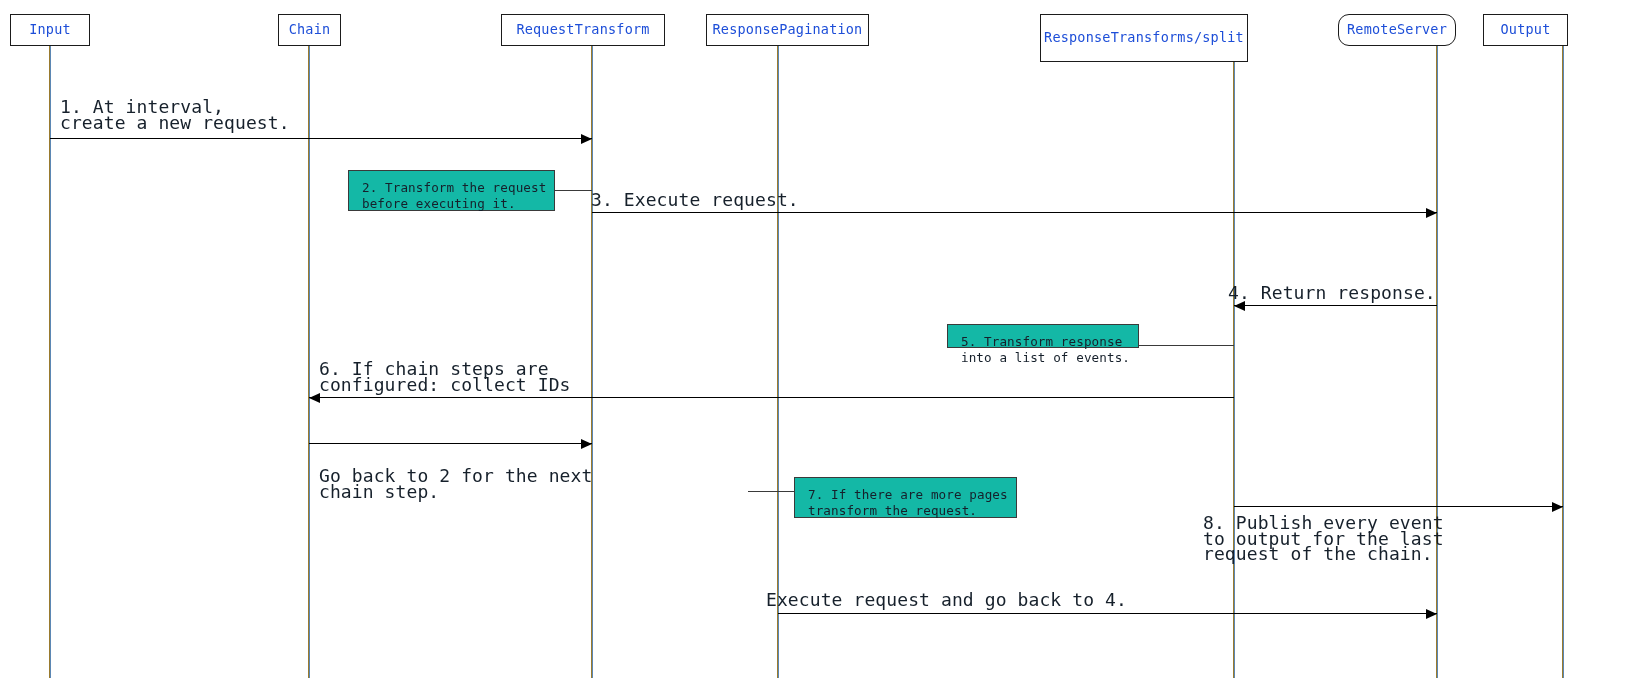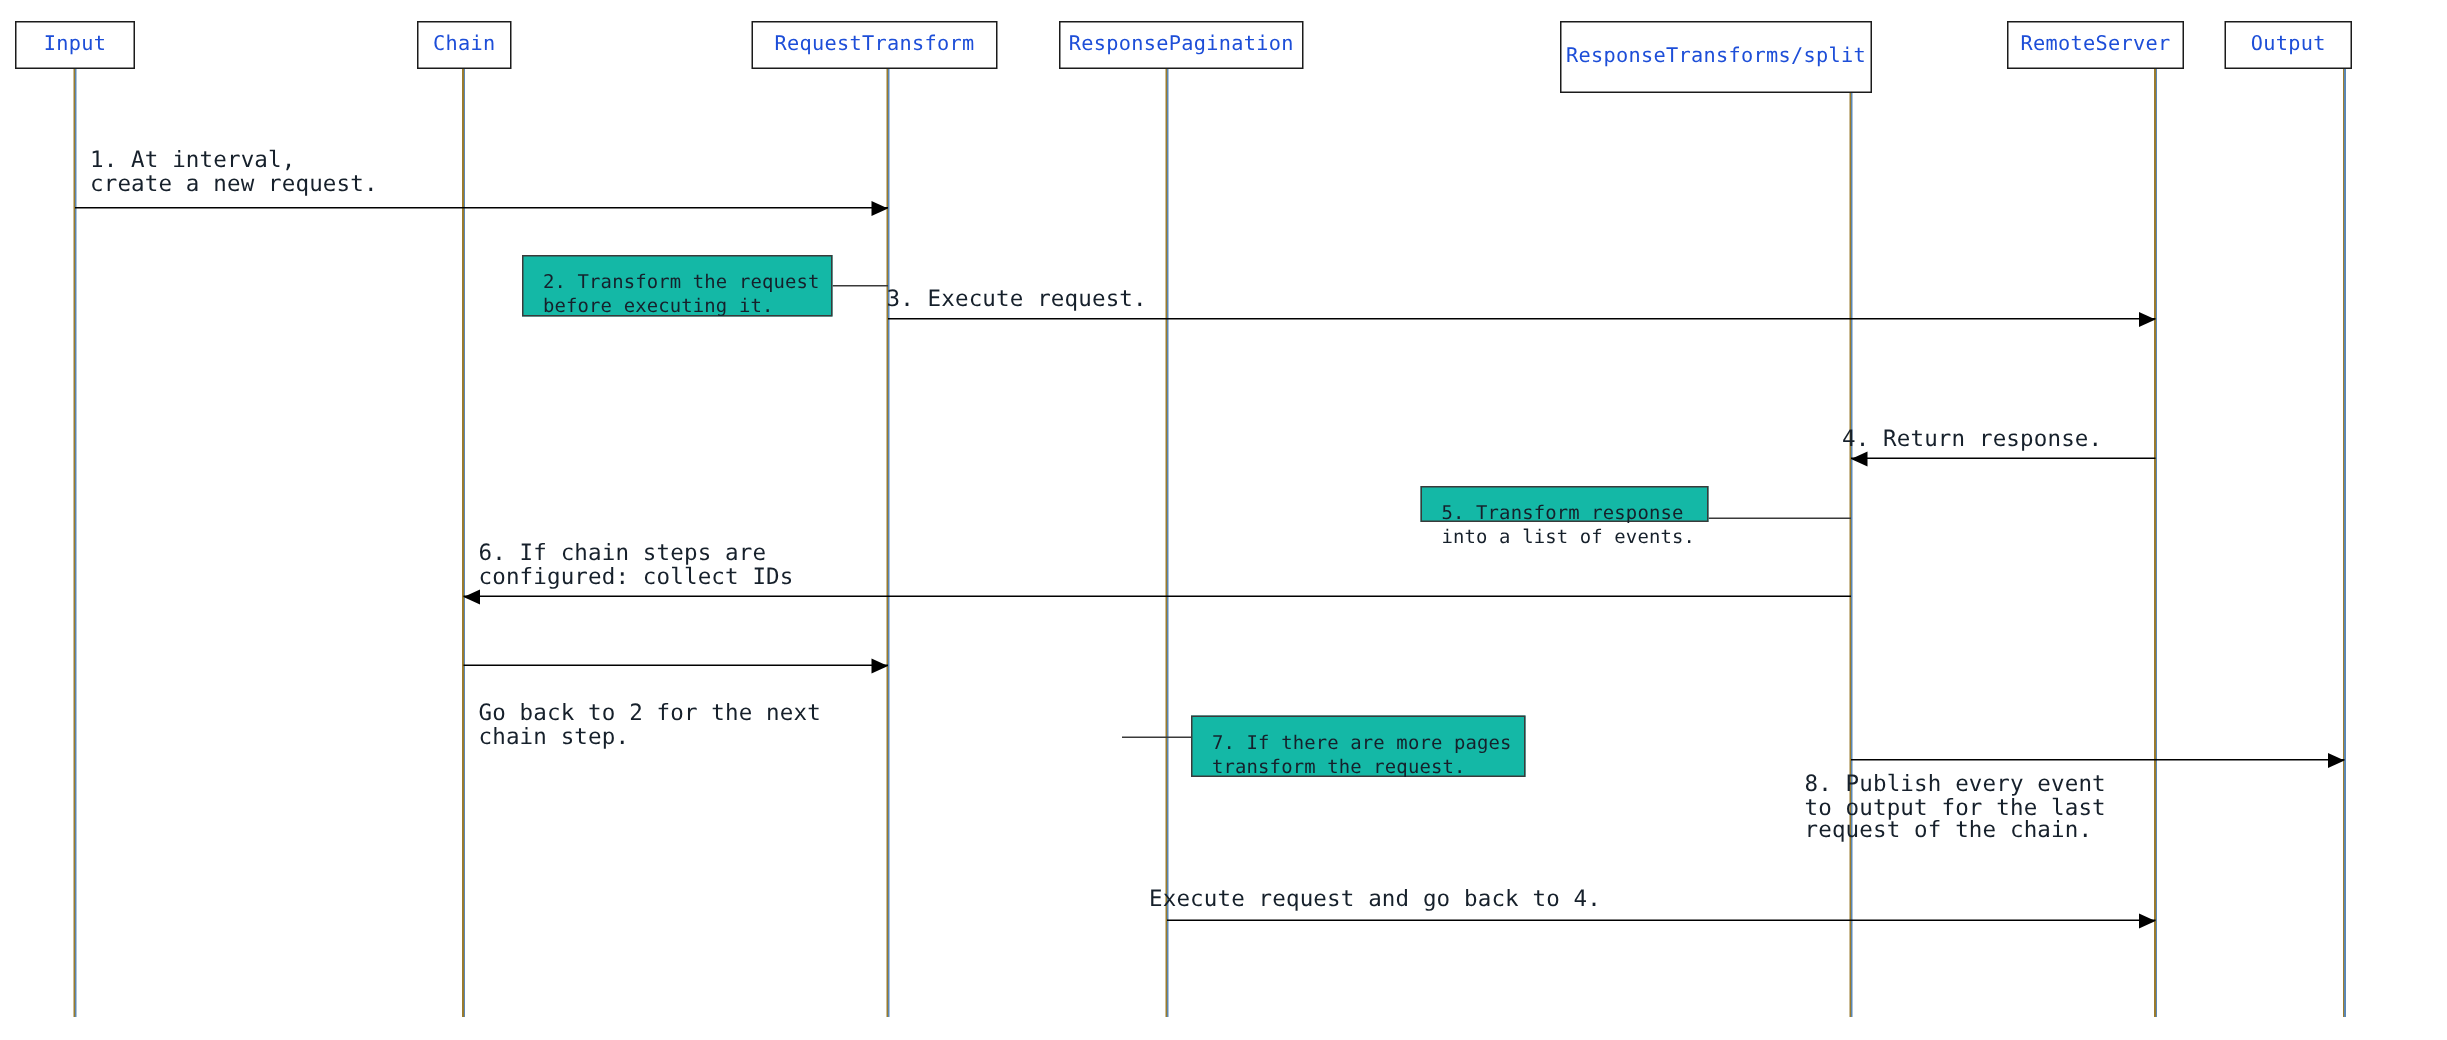--- a/index.html
+++ b/index.html
@@ -53,21 +53,21 @@
   }
   .arrowhead.right {
     border-left: 11px solid #000000;
   }
   .arrowhead.left {
     border-right: 11px solid #000000;
   }
   
   .msglabel {
     position: absolute;
-    font-size: 15px;
+    font-size: 18px;
     line-height: 15.6px;
     color: #16202b;
     white-space: pre;
     letter-spacing: 0.1px;
   }
   
   .note {
     position: absolute;
     box-sizing: border-box;
     border: 1.3px solid #3a3a3a;
@@ -147,20 +147,20 @@
       </div>
       <div class="participant" style="left: 501px; top: 14px; width: 164px; height: 32px;">
         <span>RequestTransform</span>
       </div>
       <div class="participant" style="left: 685px; top: 14px; width: 163px; height: 32px; margin-left: 21px;">
         <span>ResponsePagination</span>
       </div>
       <div class="participant" style="left: 1040px; top: 14px; width: 208px; height: 48px;">
         <span>ResponseTransforms/split</span>
       </div>
-      <div class="participant" style="left: 1338px; top: 14px; width: 118px; height: 32px;">
+      <div class="participant" style="left: 1338px; top: 14px; width: 118px; height: 32px; border-radius: 11px;">
         <span>RemoteServer</span>
       </div>
       <div class="participant" style="left: 1483px; top: 14px; width: 85px; height: 32px;">
         <span>Output</span>
       </div>
     </div>
 </div>
 
 </body></html>

